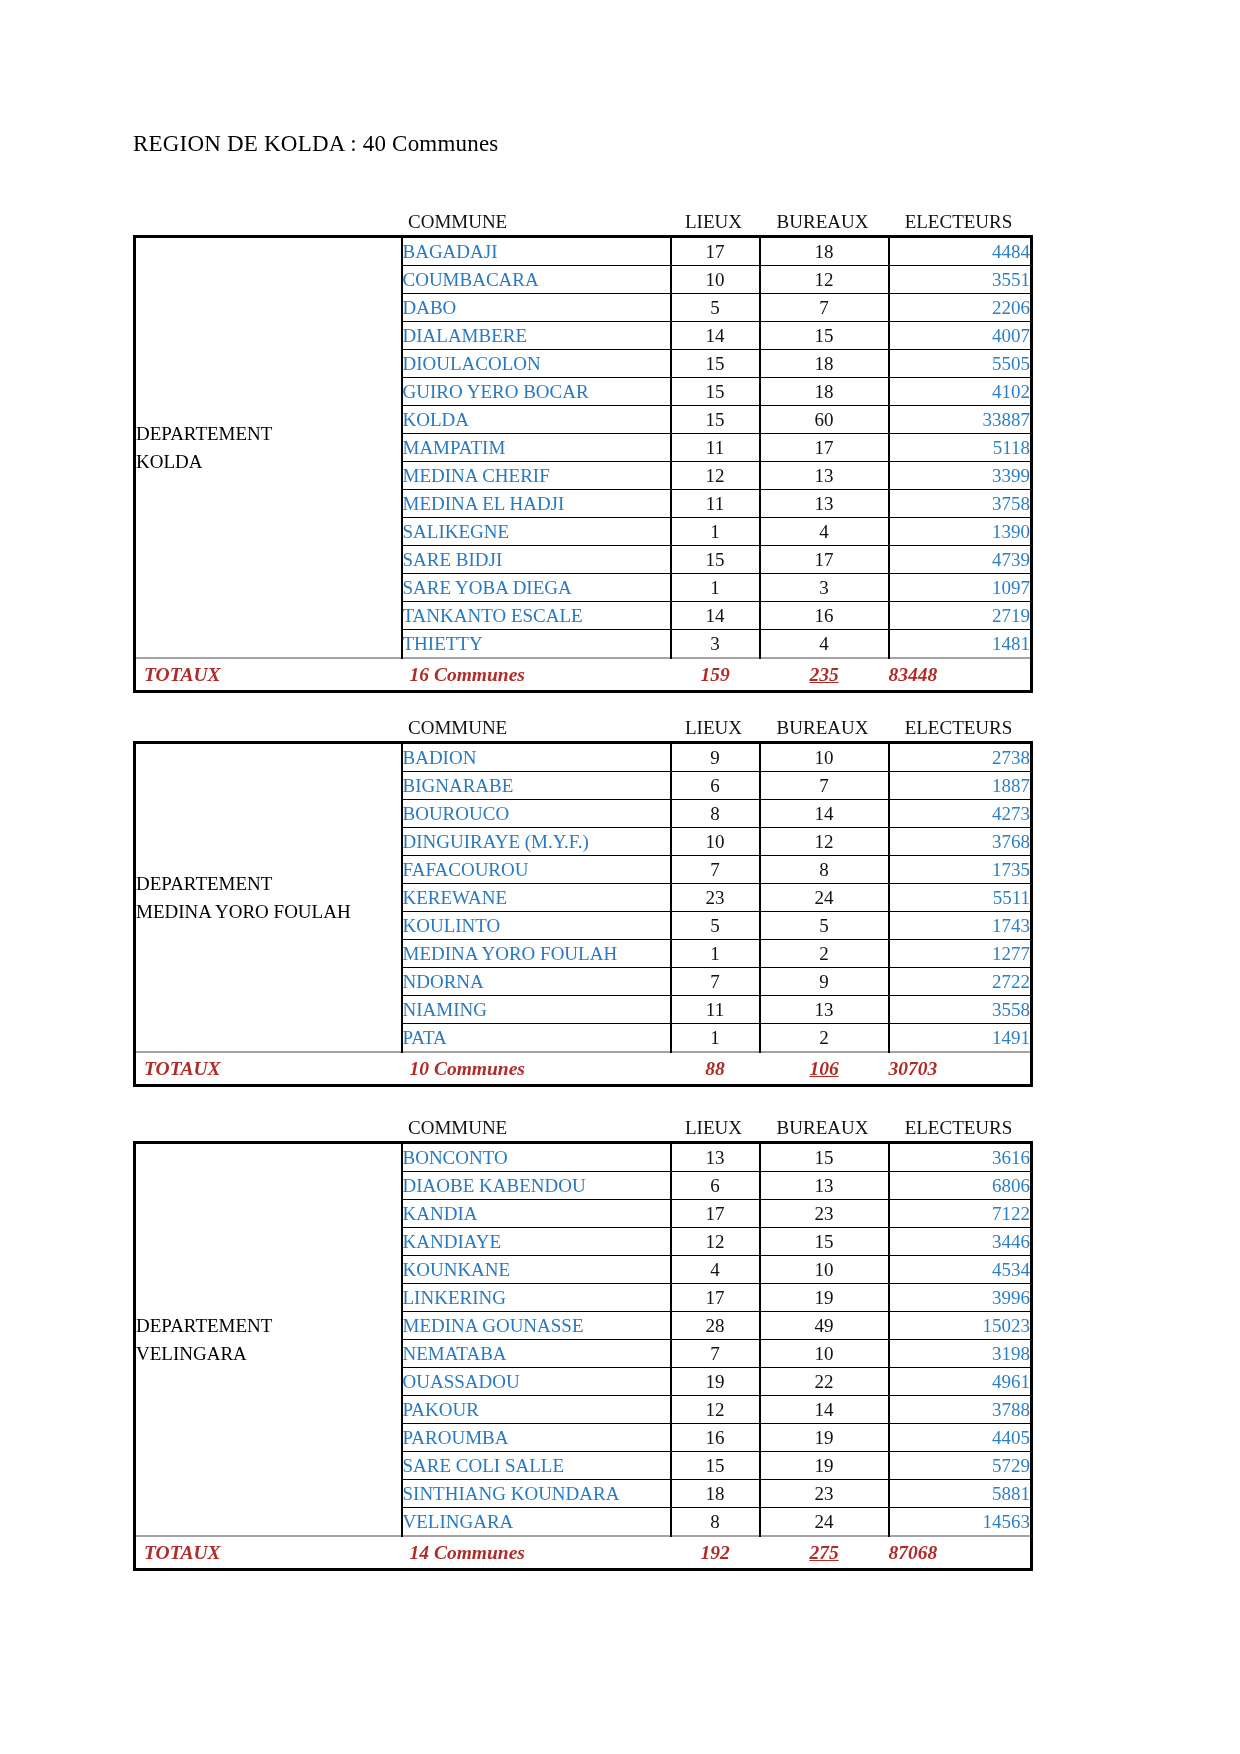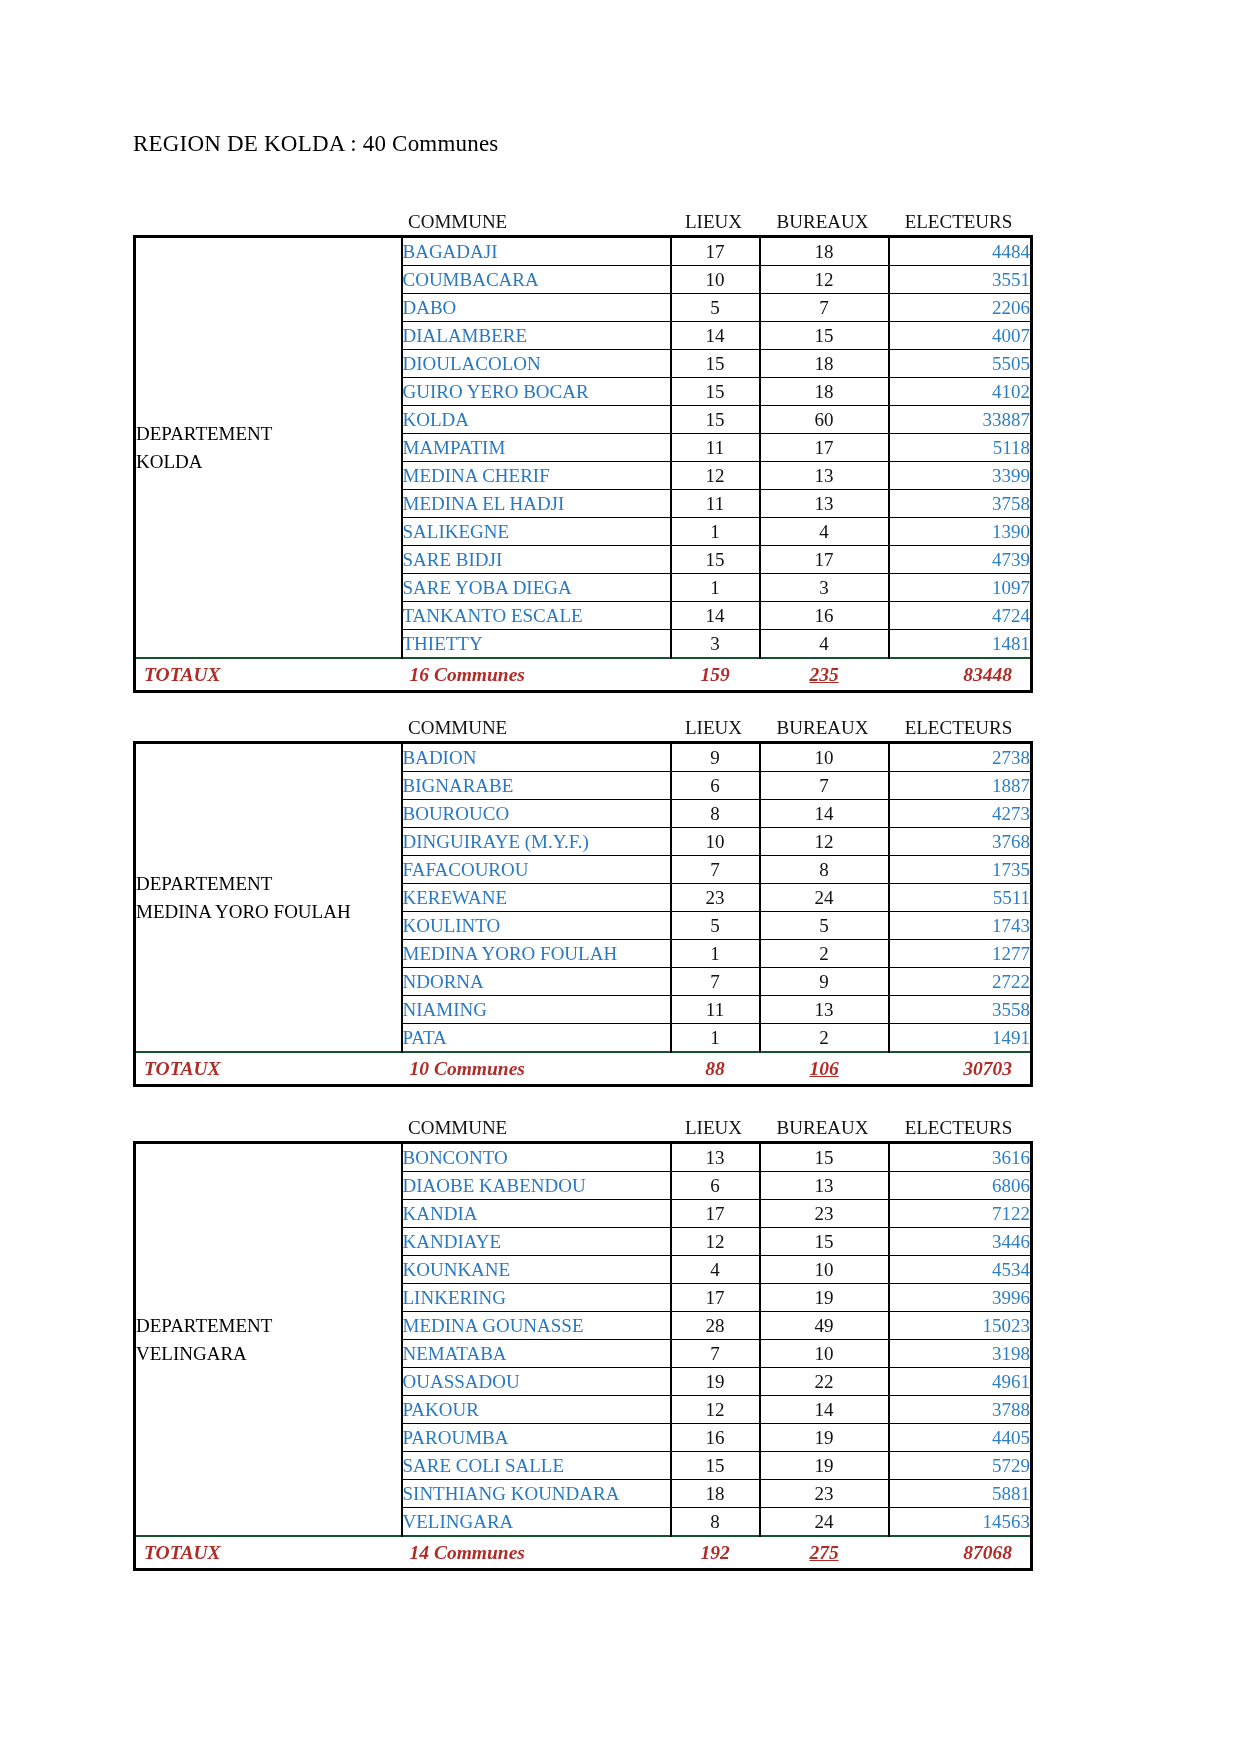--- a/index.html
+++ b/index.html
@@ -50,31 +50,31 @@
     color:var(--commune-blue,#2979c0);
     font-size:18px;text-align:left;padding-left:8px;
   }
   td.num-cell{text-align:center;color:#111;}
   td.electeurs-cell{
     text-align:right;padding-right:9px;
     color:var(--electeurs-blue,#2e7fc1);
   }
   tr.totals-row td{
     border-left:none;border-right:none;
-    border-top:2px solid #14532d;
+    border-top:2px solid #a3a3a3;
     height:31px;
     font-style:italic;font-weight:bold;
     color:var(--totals-red,#b02c28);
     font-size:19.5px;
   }
   tr.totals-row td.t-label{padding-left:8px;text-align:left;}
   tr.totals-row td.t-communes{padding-left:8px;text-align:left;}
   tr.totals-row td.t-lieux{text-align:center;}
   tr.totals-row td.t-bureaux{text-align:center;text-decoration:underline;}
-  tr.totals-row td.t-electeurs{text-align:right;padding-right:18px;}
+  tr.totals-row td.t-electeurs{text-align:left;padding-right:18px;}
 </style>
 </head>
 <body>
 
 <div class="page">
 
   <div class="title">REGION DE KOLDA : 40 Communes</div>
 
 
   <div id="tables-host">
@@ -187,21 +187,21 @@
     <td class="commune-cell">SARE YOBA DIEGA</td>
     <td class="num-cell">1</td>
     <td class="num-cell">3</td>
     <td class="electeurs-cell">1097</td>
   </tr>
 
   <tr class="data-row">
     <td class="commune-cell">TANKANTO ESCALE</td>
     <td class="num-cell">14</td>
     <td class="num-cell">16</td>
-    <td class="electeurs-cell">4724</td>
+    <td class="electeurs-cell">2719</td>
   </tr>
 
   <tr class="data-row">
     <td class="commune-cell">THIETTY</td>
     <td class="num-cell">3</td>
     <td class="num-cell">4</td>
     <td class="electeurs-cell">1481</td>
   </tr>
 
   <tr class="totals-row">

